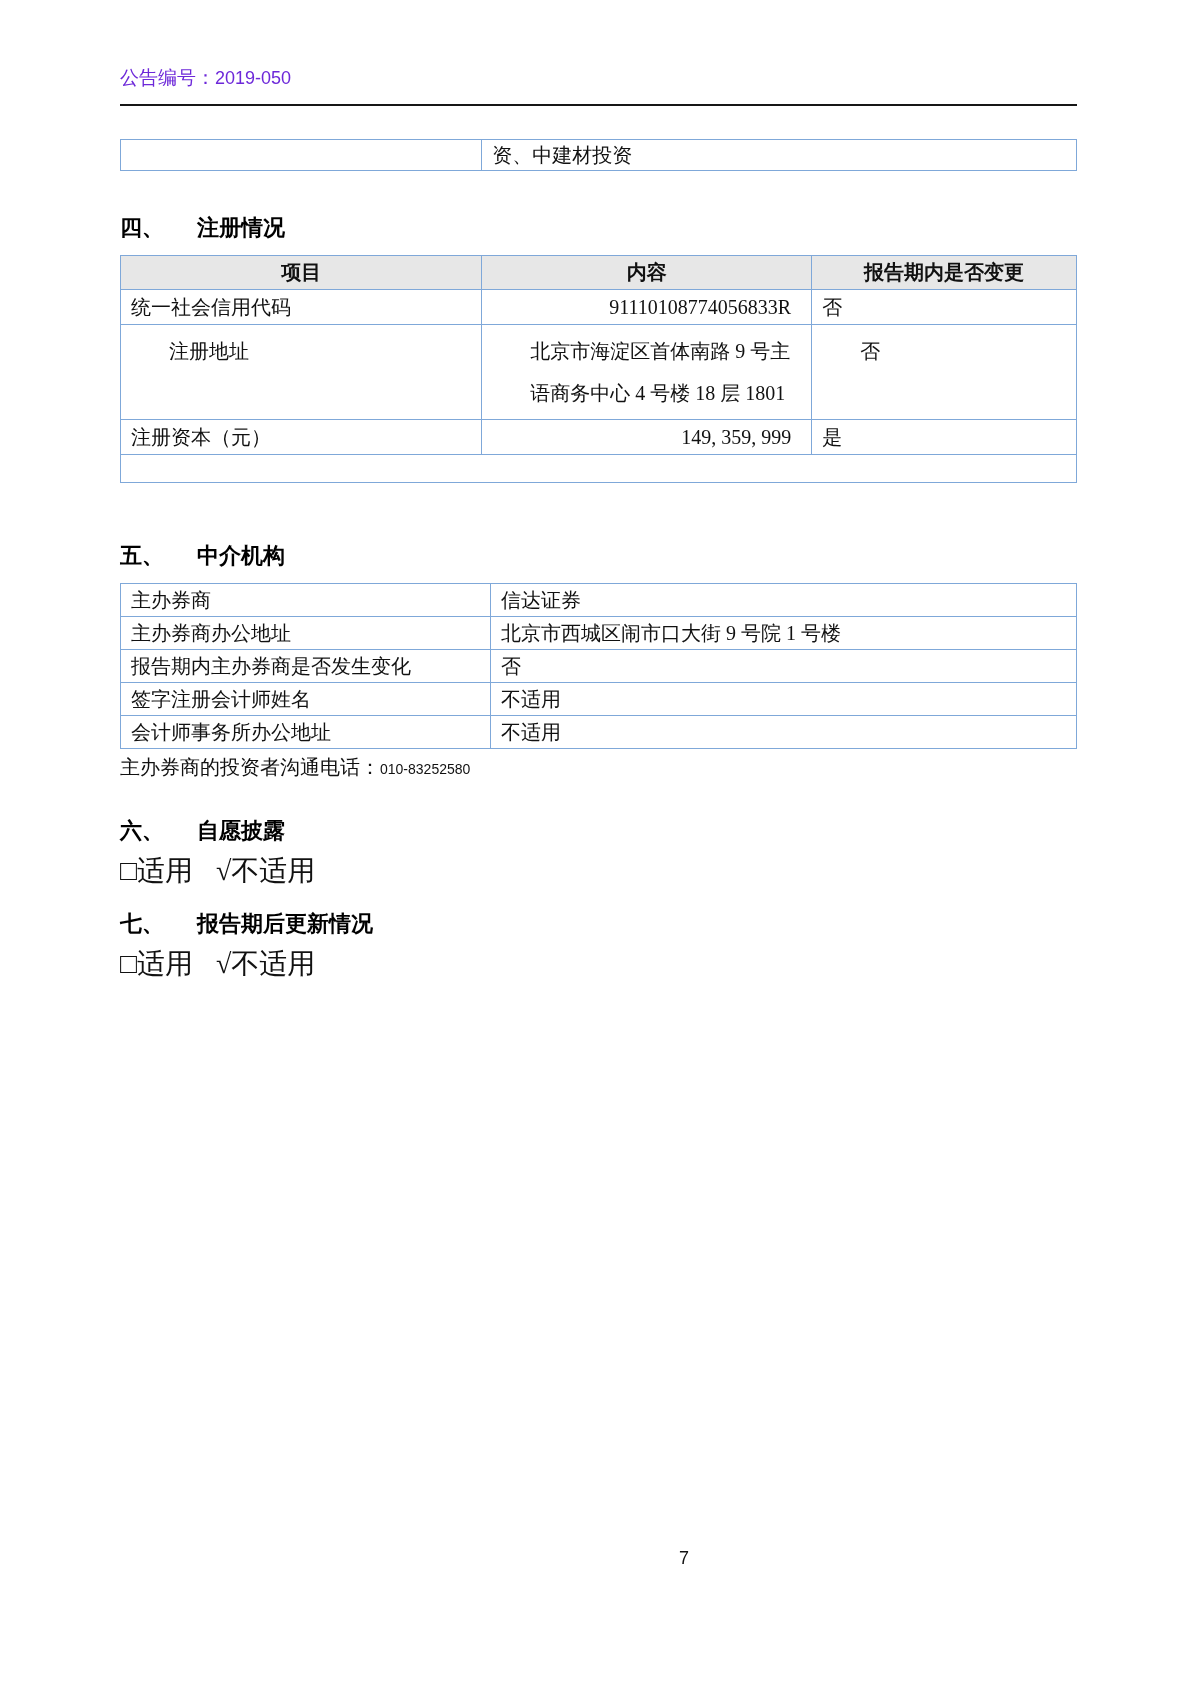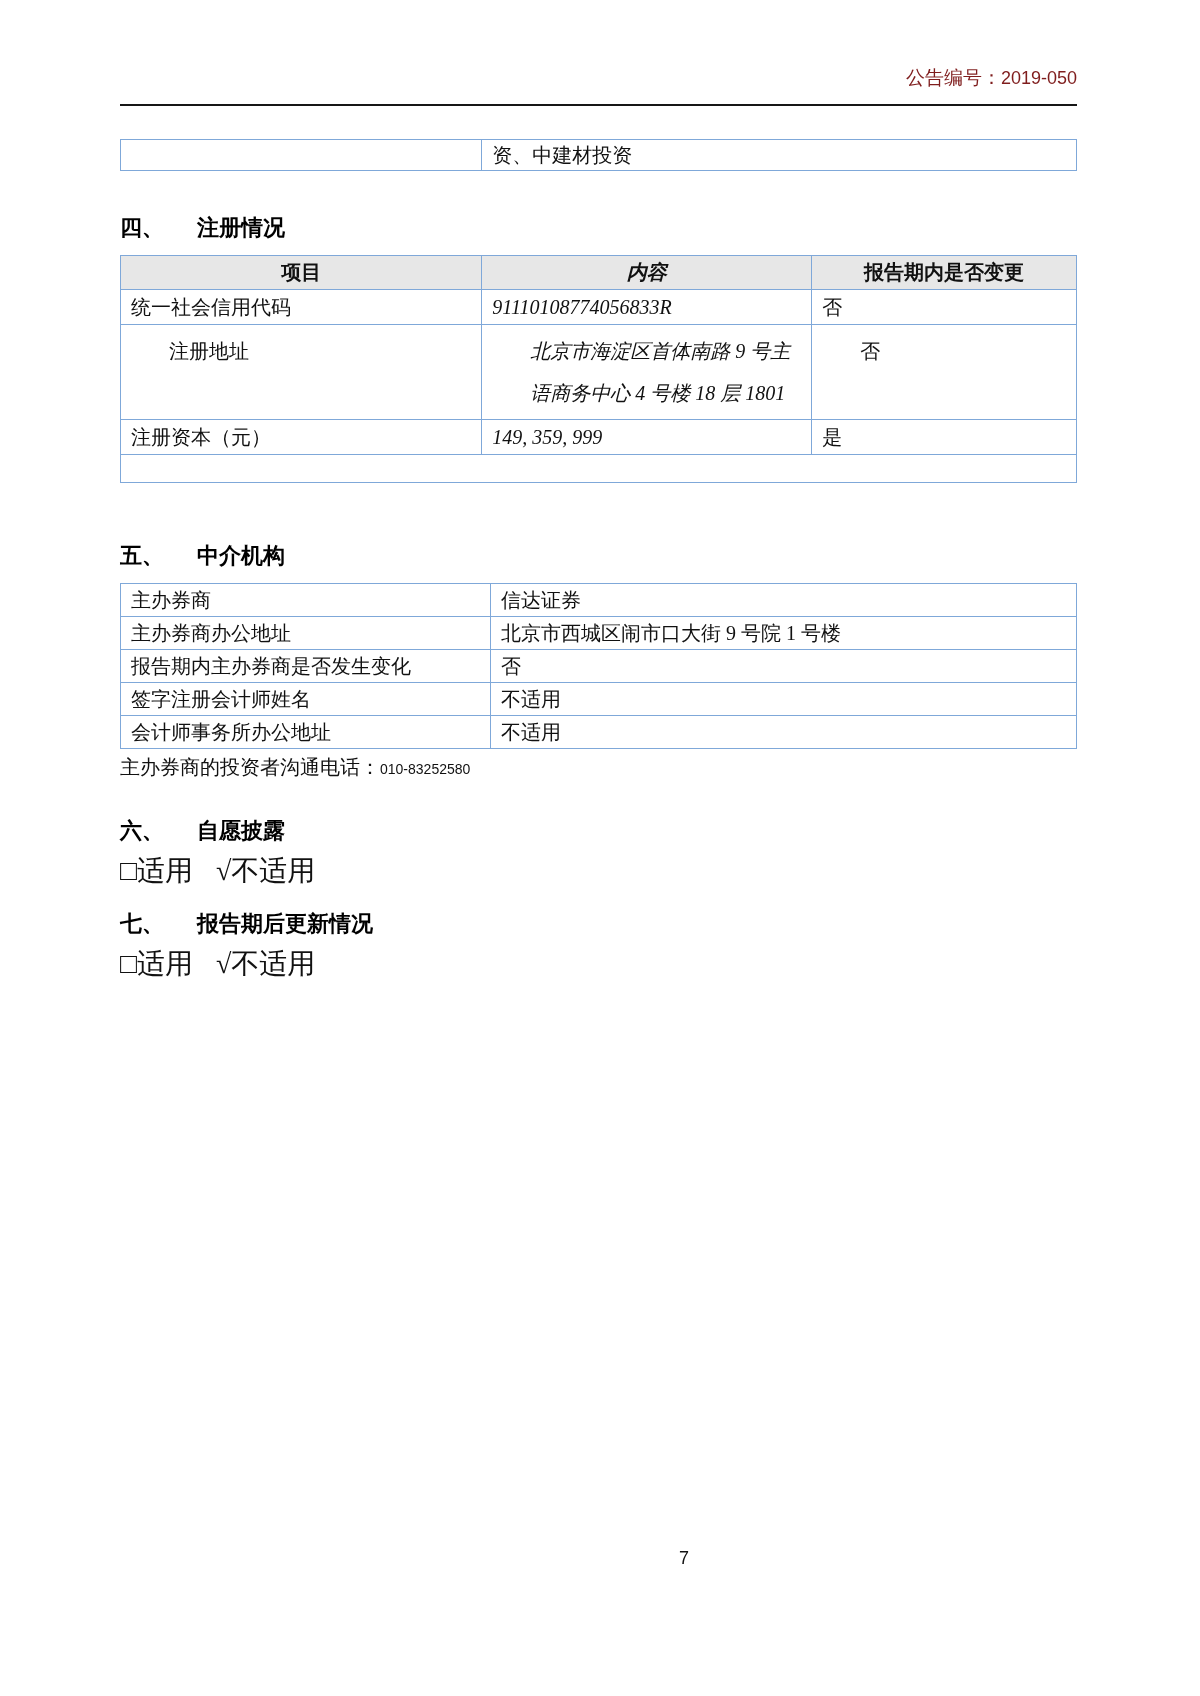--- a/index.html
+++ b/index.html
@@ -13,24 +13,23 @@
   }
   .page {
     position: relative;
     width: 1200px;
     height: 1696px;
     padding: 66px 123px 0 120px;
     background: #ffffff;
   }
   
   .doc-header {
-    text-align: right;
     font-size: 19px;
     line-height: 24px;
-    color: #7f1d1d;
+    color: #6d28d9;
     font-family: "Liberation Serif", "DejaVu Serif", serif;
   }
   .doc-header .num {
     font-family: "Liberation Sans", "DejaVu Sans", sans-serif;
     font-size: 18px;
   }
   .header-rule {
     border: none;
     border-top: 2px solid #161616;
     margin-top: 14px;
@@ -65,31 +64,31 @@
     color: #000;
   }
   .section-heading .sec-num { width: 77px; flex: 0 0 77px; }
   .h-s4 { margin-top: 43px; }
   .h-s5 { margin-top: 59px; }
   .h-s6 { margin-top: 35px; }
   .h-s7 { margin-top: 26px; }
   
   .registration-table { margin-top: 14px; }
   .registration-table .c1 { width: 37.8%; }
-  .registration-table .c2 { width: 34.5%; font-style: italic; }
+  .registration-table .c2 { width: 34.5%; }
   .registration-table .c3 { width: 27.7%; }
   .registration-table thead td {
     background: #E7E7E7;
     text-align: center;
     font-weight: bold;
     height: 33px;
     line-height: 23px;
   }
   .registration-table td { height: 34px; }
-  .registration-table .val-right { padding-right: 26px; }
+  .registration-table .val-right { text-align: right; padding-right: 20px; }
   .registration-table .row-address td { height: 87px; line-height: 42px; padding-left: 48px; }
   .registration-table .row-address .addr { }
   .registration-table .empty-row td { height: 28px; }
   
   .intermediary-table { margin-top: 14px; border-radius: 8px; }
   .intermediary-table td { height: 32px; line-height: 22px; }
   .intermediary-table .c1 { width: 38.7%; }
   
   .contact-line {
     margin-top: 6px;

